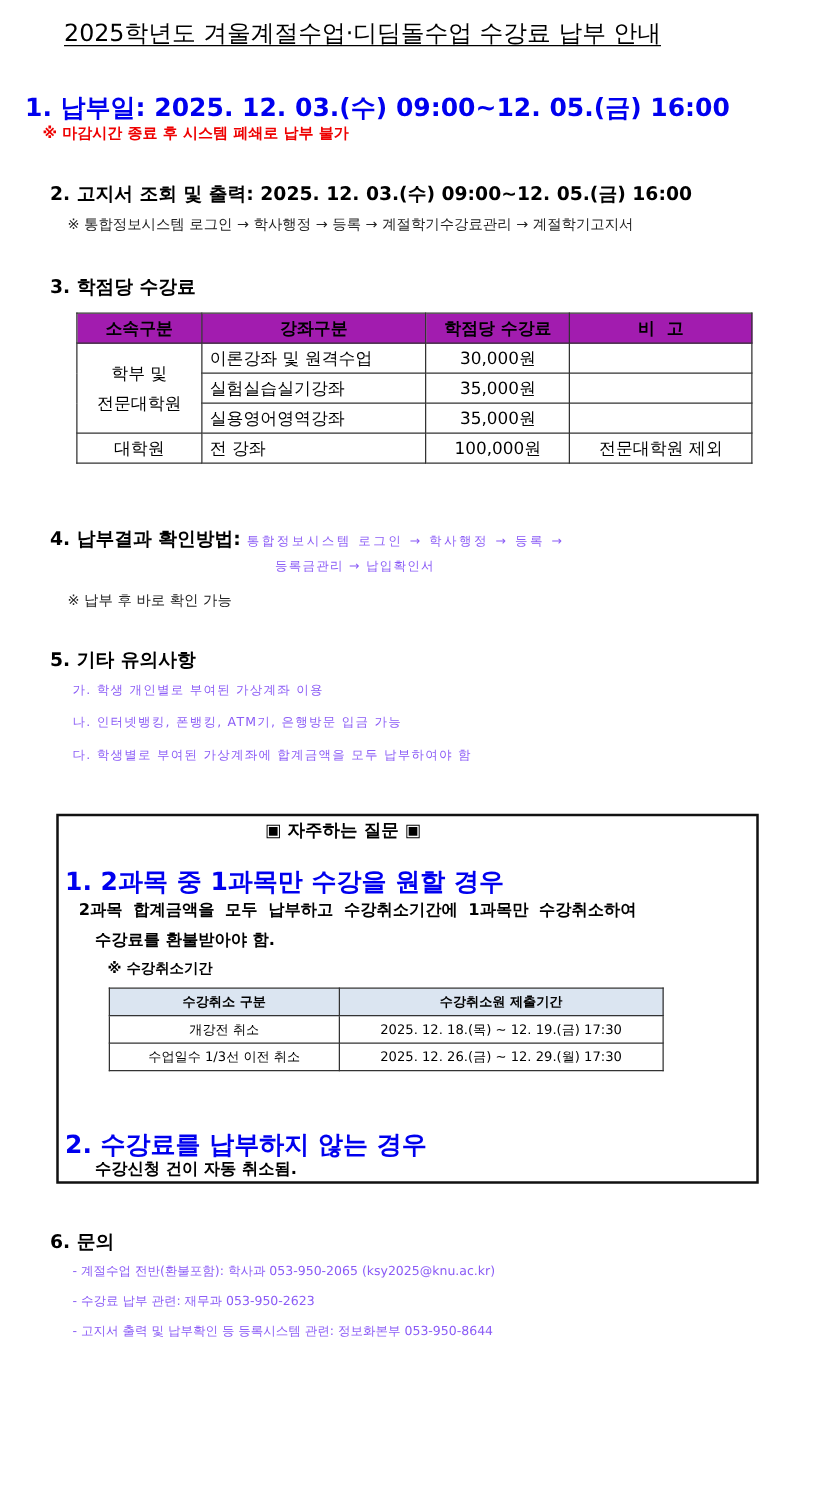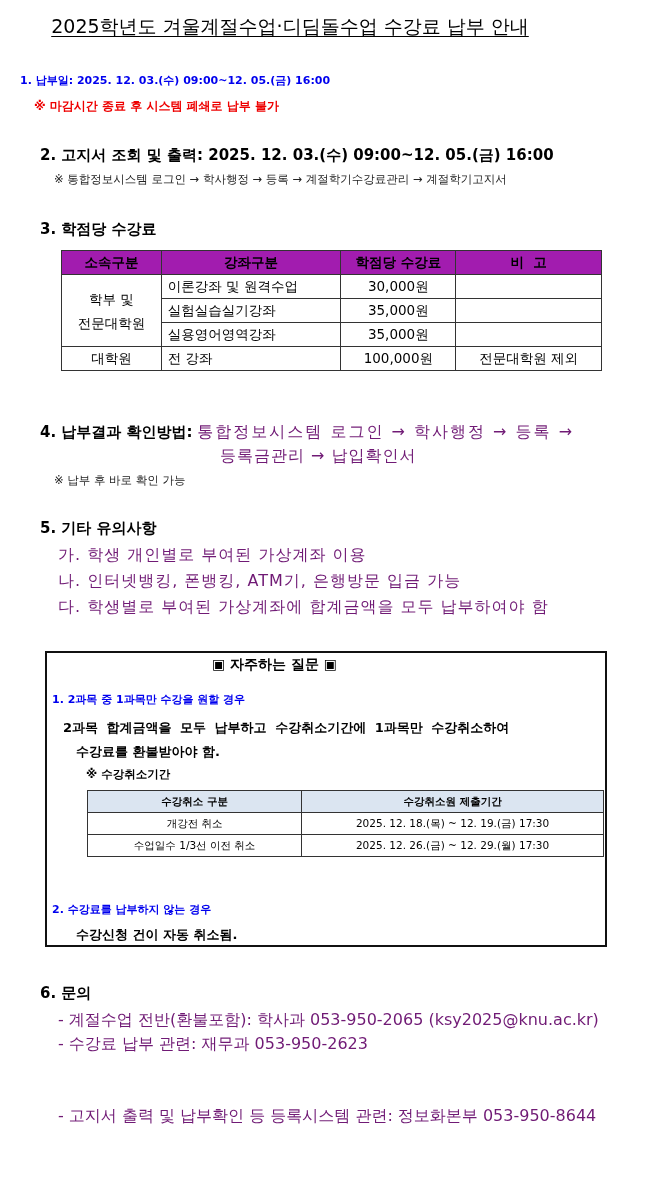--- a/index.html
+++ b/index.html
@@ -6,41 +6,41 @@
   body {
     width: 651px; height: 1200px; position: relative; overflow: hidden;
     font-family: "DejaVu Sans", "Liberation Sans", sans-serif; color: #000;
   }
   .abs { position: absolute; white-space: nowrap; }
   .title {
     left: 0; width: 580px; top: 14px; text-align: center;
     font-size: 19px; font-weight: normal;
   }
   .title span { text-decoration: underline; text-underline-offset: 3px; }
-  .h-blue { color: #0000ee; font-size: 11px; font-weight: bold; }
+  .h-blue { color: #0000ee; font-size: 20px; font-weight: bold; }
   .h-black { color: #000; font-size: 15px; font-weight: bold; }
   .warn-red { color: #ee0000; font-size: 12px; font-weight: bold; }
   .note { font-size: 11.5px; color: #222; }
-  .body-text { font-size: 16px; color: #701a75; }
+  .body-text { font-size: 10px; color: #8b5cf6; }
   table.fee {
     position: absolute; left: 61px; top: 250px; width: 541px;
     border-collapse: collapse; font-size: 13.5px;
   }
   table.fee th, table.fee td {
     border: 1px solid #333; height: 23px; padding: 0 6px;
   }
   table.fee th { background: #a21caf; font-weight: bold; text-align: center; }
   table.fee td.c { text-align: center; }
   table.fee td.l { text-align: left; }
   .faq-box {
     position: absolute; left: 45px; top: 651px; width: 558px; height: 292px;
     border: 2px solid #111;
   }
   table.cancel {
-    position: absolute; left: 87px; top: 790px; width: 517px;
+    position: absolute; left: 87px; top: 790px; width: 444px;
     border-collapse: collapse; font-size: 10.5px;
   }
   table.cancel th, table.cancel td {
     border: 1px solid #333; height: 21px; text-align: center; padding: 0 3px;
   }
   table.cancel th { background: #dbe5f1; font-weight: bold; }
 </style>
 </head>
 <body>
 
@@ -138,13 +138,13 @@
   </tr>
 </tbody>
   </table>
 
 <div class="abs h-blue" style="left:52px; top:902px;">2. 수강료를 납부하지 않는 경우</div>
 <div class="abs" style="left:76px; top:926px; font-size:13px; font-weight:bold;">수강신청 건이 자동 취소됨.</div>
 
 <div class="abs h-black" style="left:40px; top:984px;">6. 문의</div>
 <div class="abs body-text" style="left:58px; top:1010px;">- 계절수업 전반(환불포함): 학사과 053-950-2065 (ksy2025@knu.ac.kr)</div>
 <div class="abs body-text" style="left:58px; top:1034px;">- 수강료 납부 관련: 재무과 053-950-2623</div>
-<div class="abs body-text" style="left:58px; top:1058px;margin-top:48px;">- 고지서 출력 및 납부확인 등 등록시스템 관련: 정보화본부 053-950-8644</div>
+<div class="abs body-text" style="left:58px; top:1058px;">- 고지서 출력 및 납부확인 등 등록시스템 관련: 정보화본부 053-950-8644</div>
 
 </body></html>

